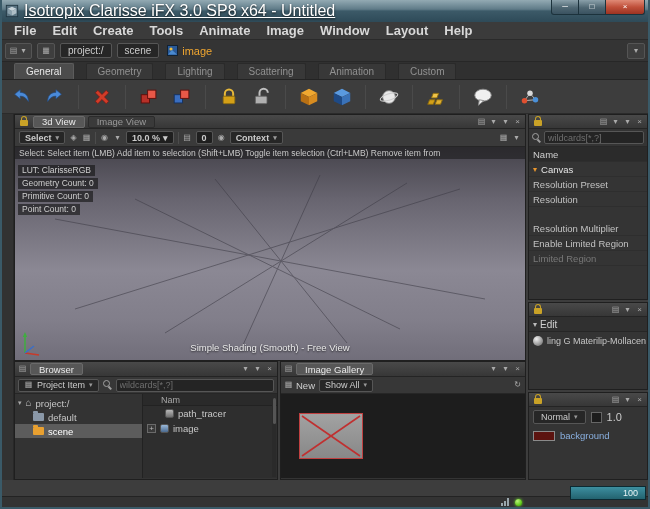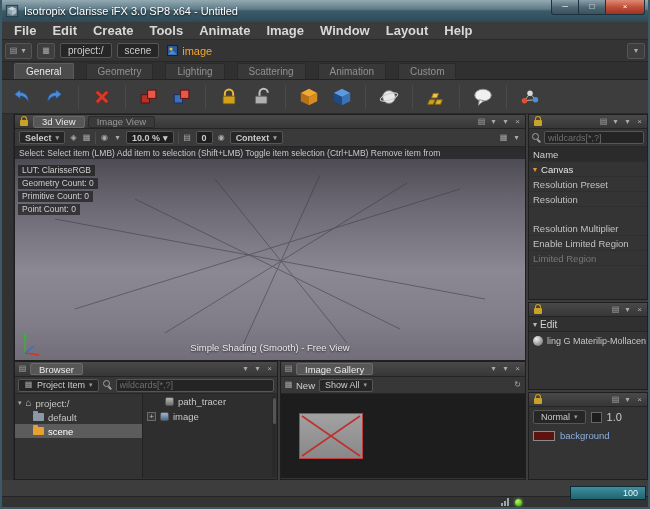--- a/index.html
+++ b/index.html
@@ -5,21 +5,21 @@
   *{margin:0;padding:0;box-sizing:border-box;font-family:"Liberation Sans",sans-serif;}
   html,body{width:650px;height:509px;overflow:hidden;background:#3d3d3d;}
   .window{position:relative;width:650px;height:509px;background:#3d3d3d;overflow:hidden;}
   .frame{position:absolute;inset:0;border:2px solid #3a5a68;border-top:none;pointer-events:none;z-index:60;}
 
   
   .titlebar{position:absolute;top:0;left:0;right:0;height:22px;
     background:linear-gradient(180deg,#93aab3 0%,#5f7b88 42%,#3c5a68 50%,#2e4a58 100%);
     display:flex;align-items:center;padding:0 5px;z-index:40;}
   .app-icon{width:14px;height:14px;margin-right:5px;flex:none;}
-  .title-text{color:#fff;font-size:11px;text-shadow:0 1px 2px rgba(0,0,0,.8);white-space:nowrap;}
+  .title-text{color:#fff;font-size:16px;text-shadow:0 1px 2px rgba(0,0,0,.8);white-space:nowrap;text-decoration:underline;}
   .win-btns{margin-left:auto;display:flex;align-self:flex-start;}
   .wbtn{height:15px;border:1px solid #1c323c;border-top:none;display:flex;align-items:center;justify-content:center;
     color:#fff;font-size:8px;line-height:1;background:linear-gradient(180deg,#8aa0aa,#4e6672 55%,#3a5260);}
   .wbtn.min{width:28px;border-radius:0 0 0 3px;}
   .wbtn.max{width:26px;border-left:none;border-right:none;}
   .wbtn.close{width:40px;border-radius:0 0 3px 0;background:linear-gradient(180deg,#e08a76,#c0503a 50%,#9c3322);}
 
   
   .menubar{position:absolute;top:22px;left:0;right:0;height:18px;background:#3b3b3b;border-bottom:1px solid #2a2a2a;
     display:flex;align-items:center;padding:0 6px;}
@@ -526,20 +526,23 @@
           <span class="folder"></span>
           <span>default</span>
         </div>
         <div class="trow sel">
           <span class="indent"></span>
           <span class="folder orange"></span>
           <span>scene</span>
         </div>
       </div>
       <div class="blist">
+        <div class="lhead">
+            <span>Nam</span>
+          </div>
         <div class="lrow">
           <span class="indent" style="width:14px"></span>
           <span class="node-ico"></span>
           <span>path_tracer</span>
         </div>
         <div class="lrow">
           <span class="plus-box"><span>+</span></span>
           <span class="node-ico blue"></span>
           <span>image</span>
         </div>

